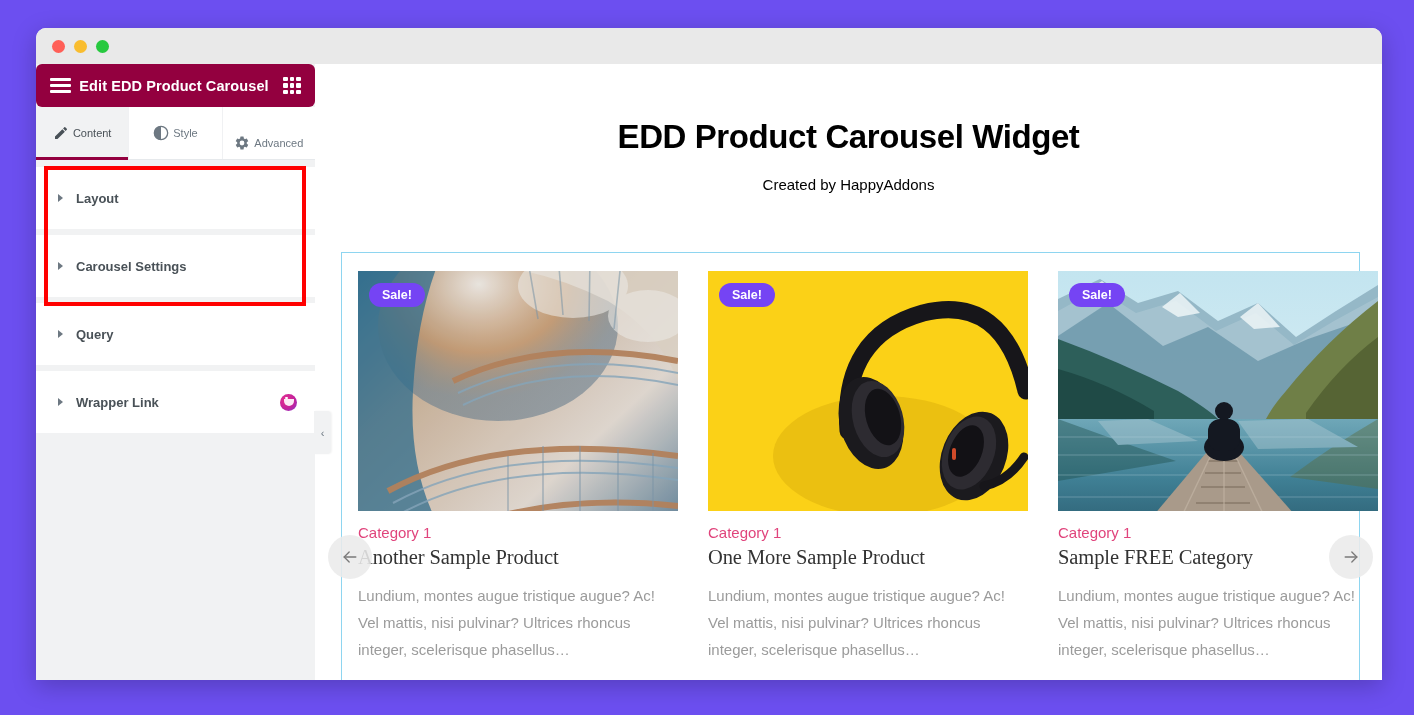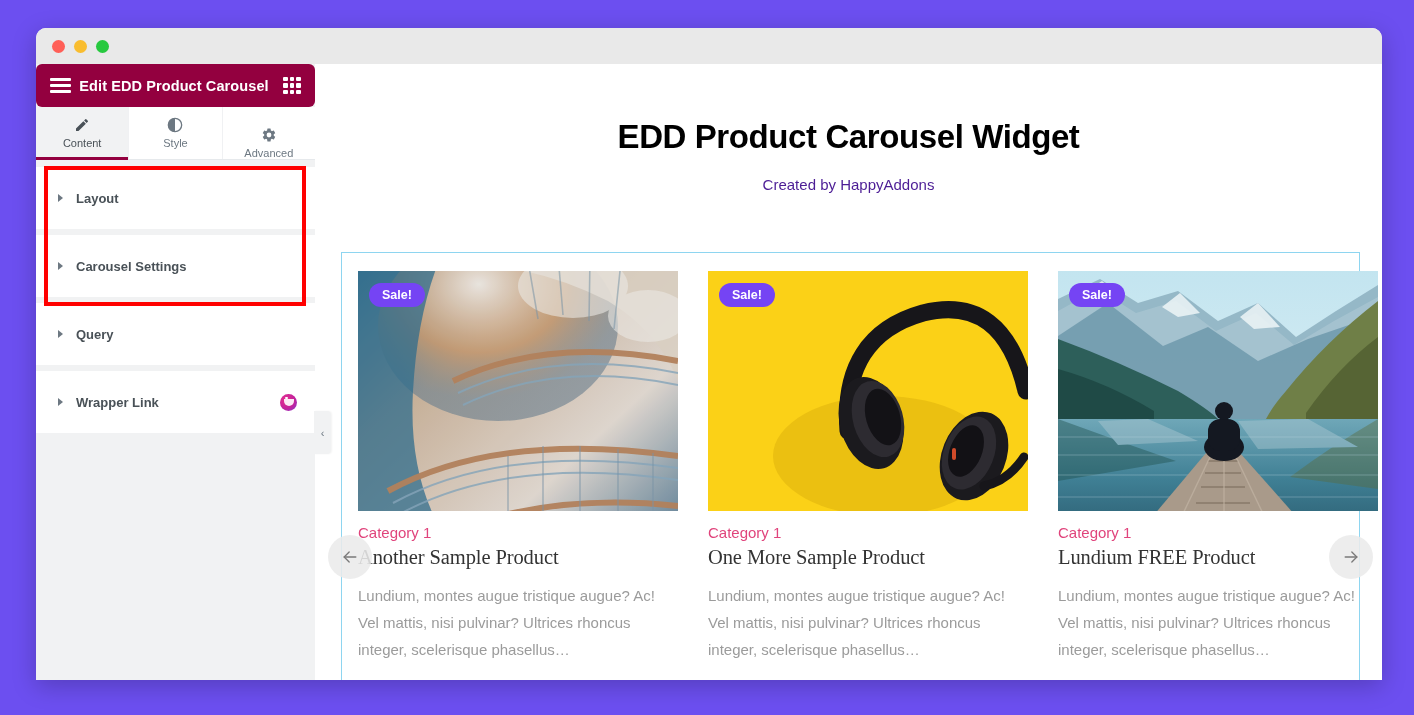--- a/index.html
+++ b/index.html
@@ -90,21 +90,21 @@
   .tabs {
     display: flex;
     background: #ffffff;
     height: 53px;
     border-bottom: 1px solid #e6e9ec;
     position: relative;
   }
   .tab {
     flex: 1;
     display: flex;
-    flex-direction: column;
+    flex-direction: row;
     align-items: center;
     justify-content: center;
     gap: 4px;
     font-size: 11px;
     color: #6d7882;
     cursor: pointer;
     position: relative;
     border-right: 1px solid #f0f1f3;
   }
   .tab:last-child { border-right: none; margin-top: 20px; }
@@ -221,21 +221,21 @@
     text-align: center;
     font-size: 33px;
     font-weight: bold;
     color: #000000;
     letter-spacing: -.4px;
     margin-top: 42px;
   }
   .page-subtitle {
     text-align: center;
     font-size: 15px;
-    color: #4c1d95;
+    color: #000000;
     margin-top: 20px;
   }
 
   .carousel-wrap {
     position: absolute;
     left: 26px;
     right: 22px;
     top: 188px;
     bottom: -40px;
     border: 1px solid #8ed5f0;
@@ -535,21 +535,21 @@
                 </g>
                 <g fill="#141821">
                   <ellipse cx="166" cy="206" rx="20" ry="14"></ellipse>
                   <rect x="150" y="178" width="32" height="32" rx="12"></rect>
                   <circle cx="166" cy="170" r="9"></circle>
                 </g>
               </svg>
               <span class="sale-badge">Sale!</span>
             </div>
             <div class="cat">Category 1</div>
-            <div class="prod-title">Lundium FREE Product</div>
+            <div class="prod-title">Sample FREE Category</div>
             <div class="excerpt">Lundium, montes augue tristique augue? Ac! Vel mattis, nisi pulvinar? Ultrices rhoncus integer, scelerisque phasellus…</div>
           </div>
 
         </div>
 
         <div class="nav-btn nav-prev">
           <svg viewBox="0 0 24 24" fill="none" stroke="currentColor" stroke-width="1.6" stroke-linecap="round" stroke-linejoin="round">
               <line x1="19" y1="12" x2="5" y2="12"></line>
               <polyline points="11,6 5,12 11,18"></polyline>
             </svg>

